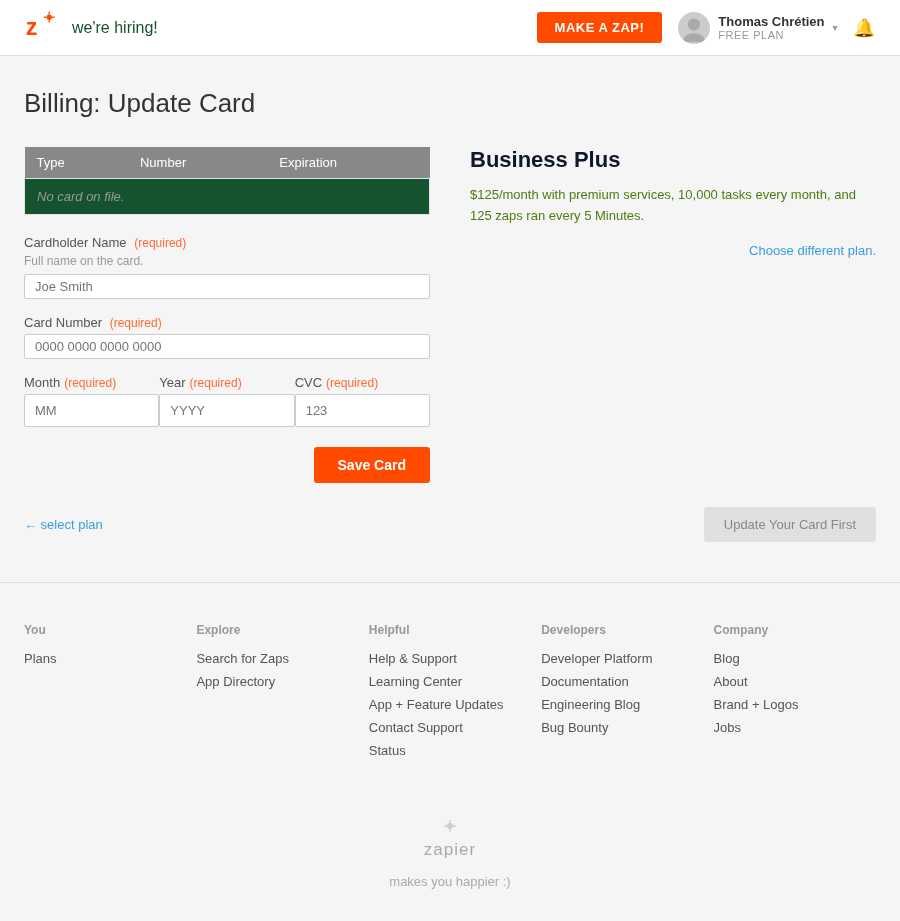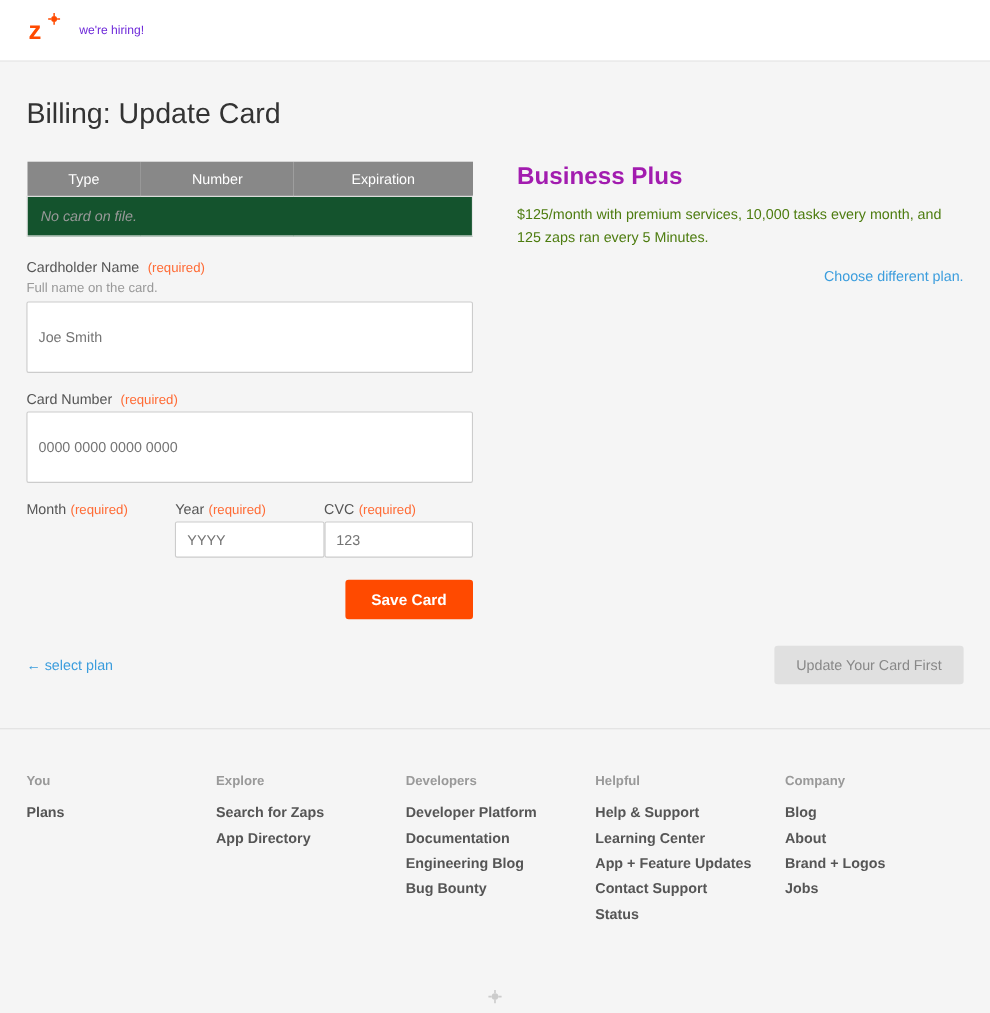--- a/index.html
+++ b/index.html
@@ -11,21 +11,21 @@
       border-bottom: 1px solid #e0e0e0;
       height: 56px;
       display: flex;
       align-items: center;
       padding: 0 24px;
       position: relative;
     }
     .header-left { display: flex; align-items: center; gap: 12px; }
     .logo { display: flex; align-items: center; gap: 6px; }
     .logo-svg { width: 36px; height: 36px; }
-    .hiring-tag { color: #6d28d9; font-size: 11px; }
+    .hiring-tag { color: #14532d; font-size: 16px; }
     .header-right { display: flex; align-items: center; gap: 16px; margin-left: auto; }
     .make-zap-btn {
       background: #ff4a00;
       color: #fff;
       border: none;
       padding: 8px 18px;
       font-size: 13px;
       font-weight: 700;
       letter-spacing: 0.5px;
       text-transform: uppercase;
@@ -71,21 +71,21 @@
       width: 100%;
       border-collapse: collapse;
       margin-bottom: 20px;
     }
     .card-table thead tr {
       background: #888;
       color: #fff;
     }
     .card-table thead th {
       padding: 8px 12px;
-      text-align: center;
+      text-align: left;
       font-weight: 400;
       font-size: 13px;
     }
     .card-table tbody tr td {
       padding: 10px 12px;
       color: #999;
       font-style: italic;
       font-size: 13px;
       background: #14532d;
       border: 1px solid #e5e5e5;
@@ -97,21 +97,21 @@
       color: #555;
       margin-bottom: 4px;
       display: block;
     }
     .form-label .required { color: #ff6b35; font-size: 12px; margin-left: 4px; }
     .form-hint { font-size: 12px; color: #999; margin-bottom: 6px; }
 
     .form-input {
       width: 100%;
       border: 1px solid #ccc;
-      padding: 24px 10px;
+      padding: 4px 10px;
       font-size: 13px;
       color: #333;
       border-radius: 2px;
       background: #fff;
       outline: none;
     }
 
     .expiry-row { display: grid; grid-template-columns: 1fr 1fr 1fr; margin-bottom: 20px; }
     .expiry-group {}
     .expiry-label { font-size: 13px; color: #555; margin-bottom: 4px; display: flex; align-items: center; gap: 4px; }
@@ -133,21 +133,21 @@
       color: #fff;
       border: none;
       padding: 10px 24px;
       font-size: 14px;
       font-weight: 600;
       cursor: pointer;
       border-radius: 3px;
     }
 
     
-    .plan-title { font-size: 22px; font-weight: 600; color: #a21caf; margin-bottom: 12px; }
+    .plan-title { font-size: 22px; font-weight: 600; color: #0f172a; margin-bottom: 12px; }
     .plan-desc { font-size: 13px; color: #4d7c0f; line-height: 1.6; margin-bottom: 16px; }
     .choose-plan-link { color: #3b9ddd; font-size: 13px; cursor: pointer; text-decoration: none; display: block; text-align: right; }
 
     
     .action-row {
       display: flex;
       justify-content: space-between;
       align-items: center;
       margin-top: 16px;
     }
@@ -182,21 +182,20 @@
       margin-bottom: 14px;
       text-transform: none;
     }
     .footer-link {
       display: block;
       font-size: 13px;
       color: #555;
       text-decoration: none;
       margin-bottom: 8px;
       cursor: pointer;
-      font-weight: bold;
     }
 
     .footer-logo-area {
       text-align: center;
       padding: 20px 0;
     }
     .footer-logo-text {
       font-size: 17px;
       color: #aaa;
       font-weight: 400;
@@ -224,20 +223,37 @@
       <svg class="logo-svg" viewBox="0 0 40 40">
         <text x="2" y="28" font-size="26" font-weight="900" fill="#ff4a00" font-family="Arial">z</text>
         <circle cx="28" cy="8" r="3" fill="#ff4a00"></circle>
         <line x1="28" y1="5" x2="28" y2="2" stroke="#ff4a00" stroke-width="1.5"></line>
         <line x1="28" y1="11" x2="28" y2="14" stroke="#ff4a00" stroke-width="1.5"></line>
         <line x1="22" y1="8" x2="25" y2="8" stroke="#ff4a00" stroke-width="1.5"></line>
         <line x1="31" y1="8" x2="34" y2="8" stroke="#ff4a00" stroke-width="1.5"></line>
       </svg>
     </div>
     <span class="hiring-tag">we're hiring!</span>
+  </div>
+  <div class="header-right">
+    <button class="make-zap-btn">MAKE A ZAP!</button>
+    <div class="user-info">
+      <div class="avatar">
+        <svg viewBox="0 0 32 32" fill="#aaa">
+          <circle cx="16" cy="12" r="7"></circle>
+          <ellipse cx="16" cy="30" rx="12" ry="8"></ellipse>
+        </svg>
+      </div>
+      <div class="user-text">
+        <span class="user-name">Thomas Chrétien</span>
+        <span class="user-plan">FREE PLAN</span>
+      </div>
+      <span class="chevron">▾</span>
+    </div>
+    <span class="bell-icon">🔔</span>
   </div>
 </header>
 
 <div style="background:#f5f5f5; min-height: 500px; padding-bottom: 0;">
   <div class="main-content">
     <h1 class="page-title">Billing: Update Card</h1>
 
     <div class="billing-grid">
 
       <div>
@@ -273,20 +289,21 @@
           </label>
           <input class="form-input" type="text" placeholder="0000 0000 0000 0000" style="">
         </div>
 
         <div class="expiry-row">
           <div class="expiry-group">
             <div class="expiry-label">
               <span>Month</span>
               <span class="required">(required)</span>
             </div>
+            <input class="expiry-input" type="text" placeholder="MM" style="">
           </div>
           <div class="expiry-group">
             <div class="expiry-label">
               <span>Year</span>
               <span class="required">(required)</span>
             </div>
             <input class="expiry-input" type="text" placeholder="YYYY" style="">
           </div>
           <div class="expiry-group">
             <div class="expiry-label">
@@ -324,34 +341,34 @@
       <a class="footer-link">Plans</a>
     </div>
 
     <div class="footer-col">
       <div class="footer-col-title">Explore</div>
       <a class="footer-link">Search for Zaps</a>
       <a class="footer-link">App Directory</a>
     </div>
 
     <div class="footer-col">
-      <div class="footer-col-title">Developers</div>
-      <a class="footer-link">Developer Platform</a>
-      <a class="footer-link">Documentation</a>
-      <a class="footer-link">Engineering Blog</a>
-      <a class="footer-link">Bug Bounty</a>
-    </div>
-
-    <div class="footer-col">
       <div class="footer-col-title">Helpful</div>
       <a class="footer-link">Help &amp; Support</a>
       <a class="footer-link">Learning Center</a>
       <a class="footer-link">App + Feature Updates</a>
       <a class="footer-link">Contact Support</a>
       <a class="footer-link">Status</a>
+    </div>
+
+    <div class="footer-col">
+      <div class="footer-col-title">Developers</div>
+      <a class="footer-link">Developer Platform</a>
+      <a class="footer-link">Documentation</a>
+      <a class="footer-link">Engineering Blog</a>
+      <a class="footer-link">Bug Bounty</a>
     </div>
 
     <div class="footer-col">
       <div class="footer-col-title">Company</div>
       <a class="footer-link">Blog</a>
       <a class="footer-link">About</a>
       <a class="footer-link">Brand + Logos</a>
       <a class="footer-link">Jobs</a>
     </div>
   </div>

